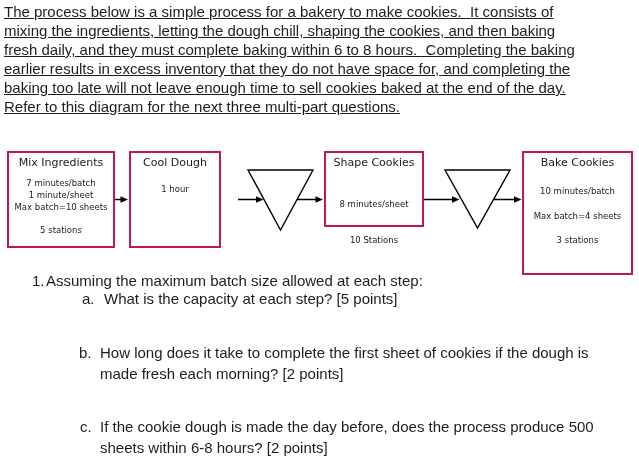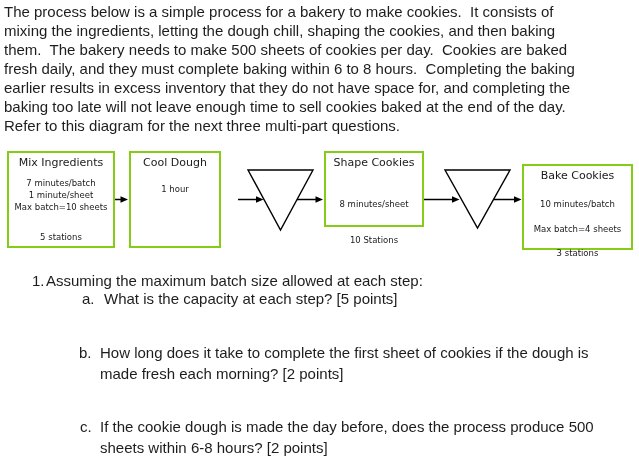--- a/index.html
+++ b/index.html
@@ -20,33 +20,34 @@
     position: absolute;
     left: 4px;
     top: 2px;
     width: 632px;
   }
   .intro-line {
     font-size: 15px;
     line-height: 19px;
     white-space: pre;
     color: #1d1d1d;
+    text-decoration: underline;
   }
   
   .diagram-layer {
     position: absolute;
     left: 0;
     top: 145px;
     width: 639px;
     height: 115px;
   }
   .pbox {
     position: absolute;
     box-sizing: border-box;
-    border: 2px solid #84cc16;
+    border: 2px solid #be185d;
     background: #ffffff;
     font-family: "DejaVu Sans", sans-serif;
   }
   .pbox span {
     position: absolute;
     left: 0;
     width: 100%;
     text-align: center;
     white-space: pre;
     color: #1a1a1a;
@@ -54,21 +55,21 @@
   .pbox .ptitle {
     font-size: 11px;
     top: 3px;
   }
   .pbox .pline, .pbox .pfooter {
     font-size: 8.5px;
   }
   .box-1 { left: 7px;   top: 6px; width: 108px; height: 97px; }
   .box-2 { left: 129px; top: 6px; width: 92px; height: 97px; }
   .box-3 { left: 324px; top: 6px; width: 100px; height: 76px; }
-  .box-4 { left: 522px; top: 19px; width: 111px; height: 86px; }
+  .box-4 { left: 522px; top: 6px; width: 111px; height: 124px; }
   .flow-svg {
     position: absolute;
     left: 0;
     top: 0;
     width: 639px;
     height: 115px;
   }
   
   .q-label, .q-line {
     position: absolute;
@@ -77,21 +78,20 @@
     white-space: pre;
     color: #1d1d1d;
   }
 </style>
 </head>
 <body>
 
 <div class="intro">
   <div class="intro-line">The process below is a simple process for a bakery to make cookies.  It consists of</div>
   <div class="intro-line">mixing the ingredients, letting the dough chill, shaping the cookies, and then baking</div>
-  <div class="intro-line">them.  The bakery needs to make 500 sheets of cookies per day.  Cookies are baked</div>
   <div class="intro-line">fresh daily, and they must complete baking within 6 to 8 hours.  Completing the baking</div>
   <div class="intro-line">earlier results in excess inventory that they do not have space for, and completing the</div>
   <div class="intro-line">baking too late will not leave enough time to sell cookies baked at the end of the day.</div>
   <div class="intro-line">Refer to this diagram for the next three multi-part questions.</div>
 </div>
 
 <div class="diagram-layer">
 
   <svg class="flow-svg" viewBox="0 0 639 115" xmlns="http://www.w3.org/2000/svg">
 
@@ -123,21 +123,21 @@
       <line x1="494" y1="54.5" x2="515" y2="54.5" stroke="#000" stroke-width="1.5"></line>
       <polygon points="521.5,54.5 514,51.2 514,57.8" fill="#000"></polygon>
     </g>
   </svg>
 
   <div class="pbox box-1">
     <span class="ptitle">Mix Ingredients</span>
     <span class="pline" style="top:25px">7 minutes/batch</span>
     <span class="pline" style="top:37px">1 minute/sheet</span>
     <span class="pline" style="top:49px">Max batch=10 sheets</span>
-    <span class="pfooter" style="top:79px">5 stations</span>
+    <span class="pfooter" style="top:72px">5 stations</span>
   </div>
 
   <div class="pbox box-2">
     <span class="ptitle">Cool Dough</span>
     <span class="pline" style="top:31px">1 hour</span>
   </div>
 
   <div class="pbox box-3">
     <span class="ptitle">Shape Cookies</span>
     <span class="pline" style="top:46px">8 minutes/sheet</span>

